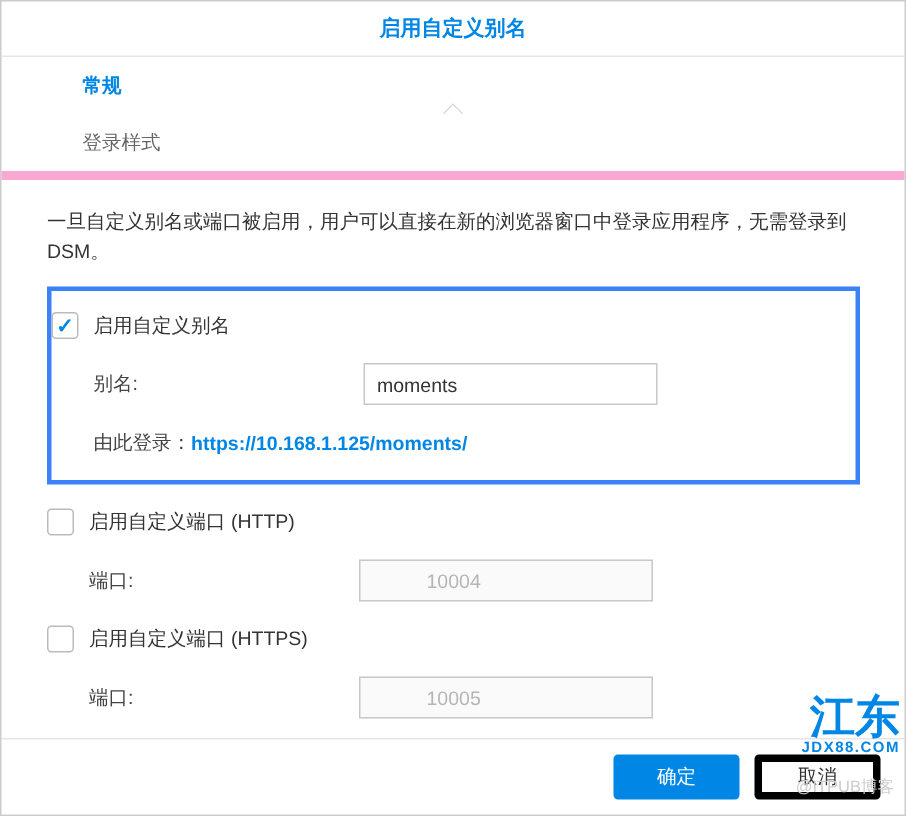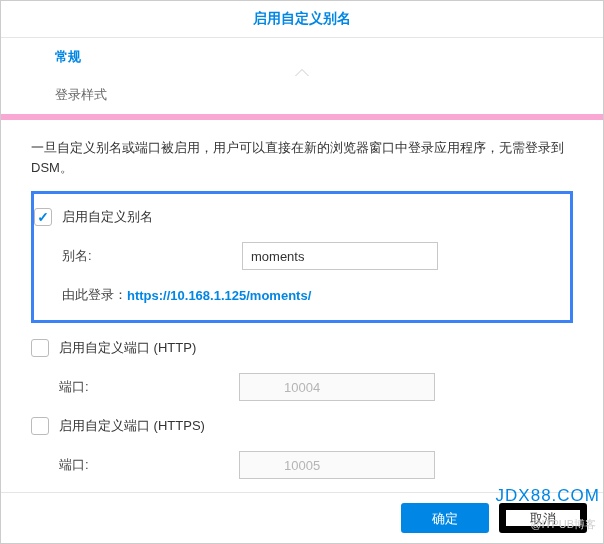--- a/index.html
+++ b/index.html
@@ -132,21 +132,21 @@
 .footer {
   border-top: 1px solid #e5e5e5;
   padding: 10px 16px;
   display: flex;
   justify-content: flex-end;
   gap: 10px;
 }
 .btn {
   height: 30px;
   padding: 0 24px;
-  border: 7px solid #000000;
+  border: 5px solid #000000;
   background: #fff;
   border-radius: 3px;
   cursor: pointer;
   font-size: 13px;
   color: #333;
 }
 .btn.primary {
   background: #0086e5;
   border-color: #0086e5;
   color: #fff;
@@ -166,21 +166,21 @@
   font-family: Arial Black, sans-serif;
   font-size: 42px;
   font-weight: 900;
   font-style: italic;
   color: #0086e5;
   -webkit-text-stroke: 2px #fff;
   letter-spacing: -4px;
 }
 .jd-text { margin-left: 6px; line-height: 1; }
 .jd-cn { color: #0086e5; font-size: 30px; font-weight: bold; }
-.jd-en { color: #0086e5; font-size: 17px; font-weight: normal; letter-spacing: 1px; text-align: right; }
+.jd-en { color: #0086e5; font-size: 10px; font-weight: bold; letter-spacing: 1px; text-align: right; }
 .itpub {
   position: absolute;
   right: 8px;
   bottom: 12px;
   color: #ccc;
   font-size: 11px;
   pointer-events: none;
 }
 </style>
 </head>
@@ -244,17 +244,18 @@
 
   <div class="footer">
     <button class="btn primary">确定</button>
     <button class="btn">取消</button>
   </div>
 </div>
 
 <div class="watermark">
   <div class="jd-logo">
     <span class="jd-text">
+      <div class="jd-cn">江东</div>
       <div class="jd-en">JDX88.COM</div>
     </span>
   </div>
 </div>
 <div class="itpub">@ITPUB博客</div>
 
 </body></html>

